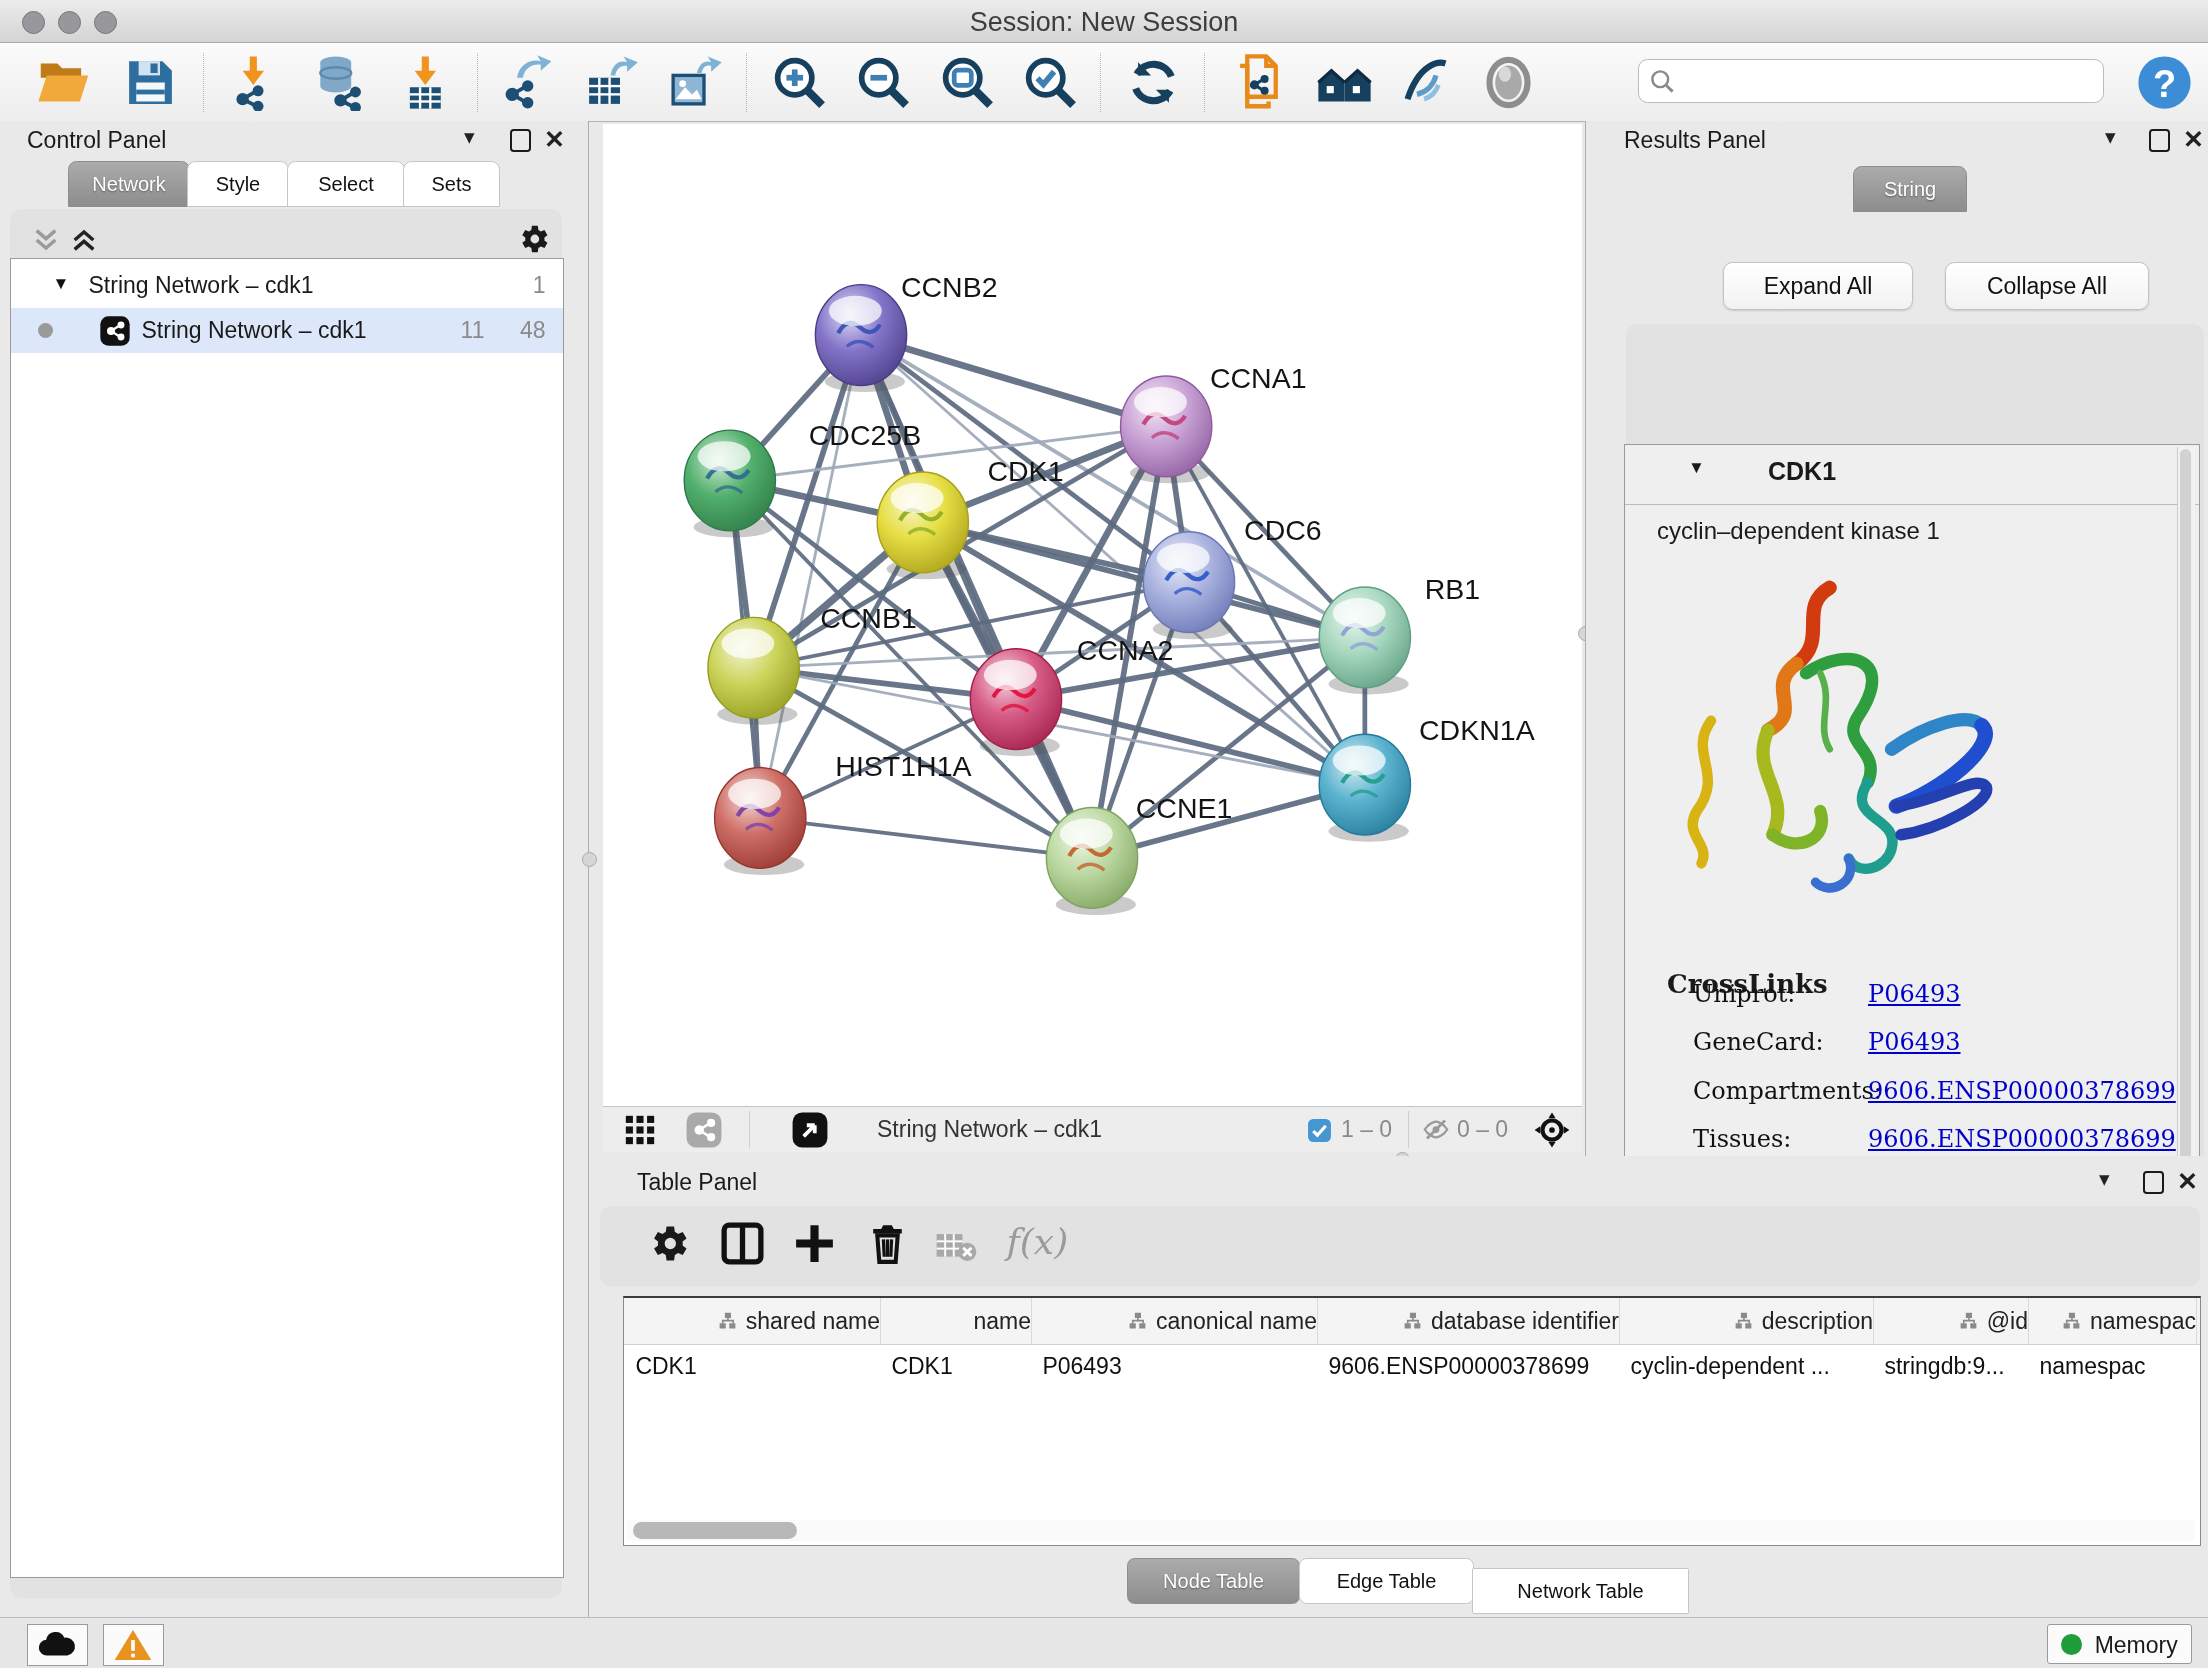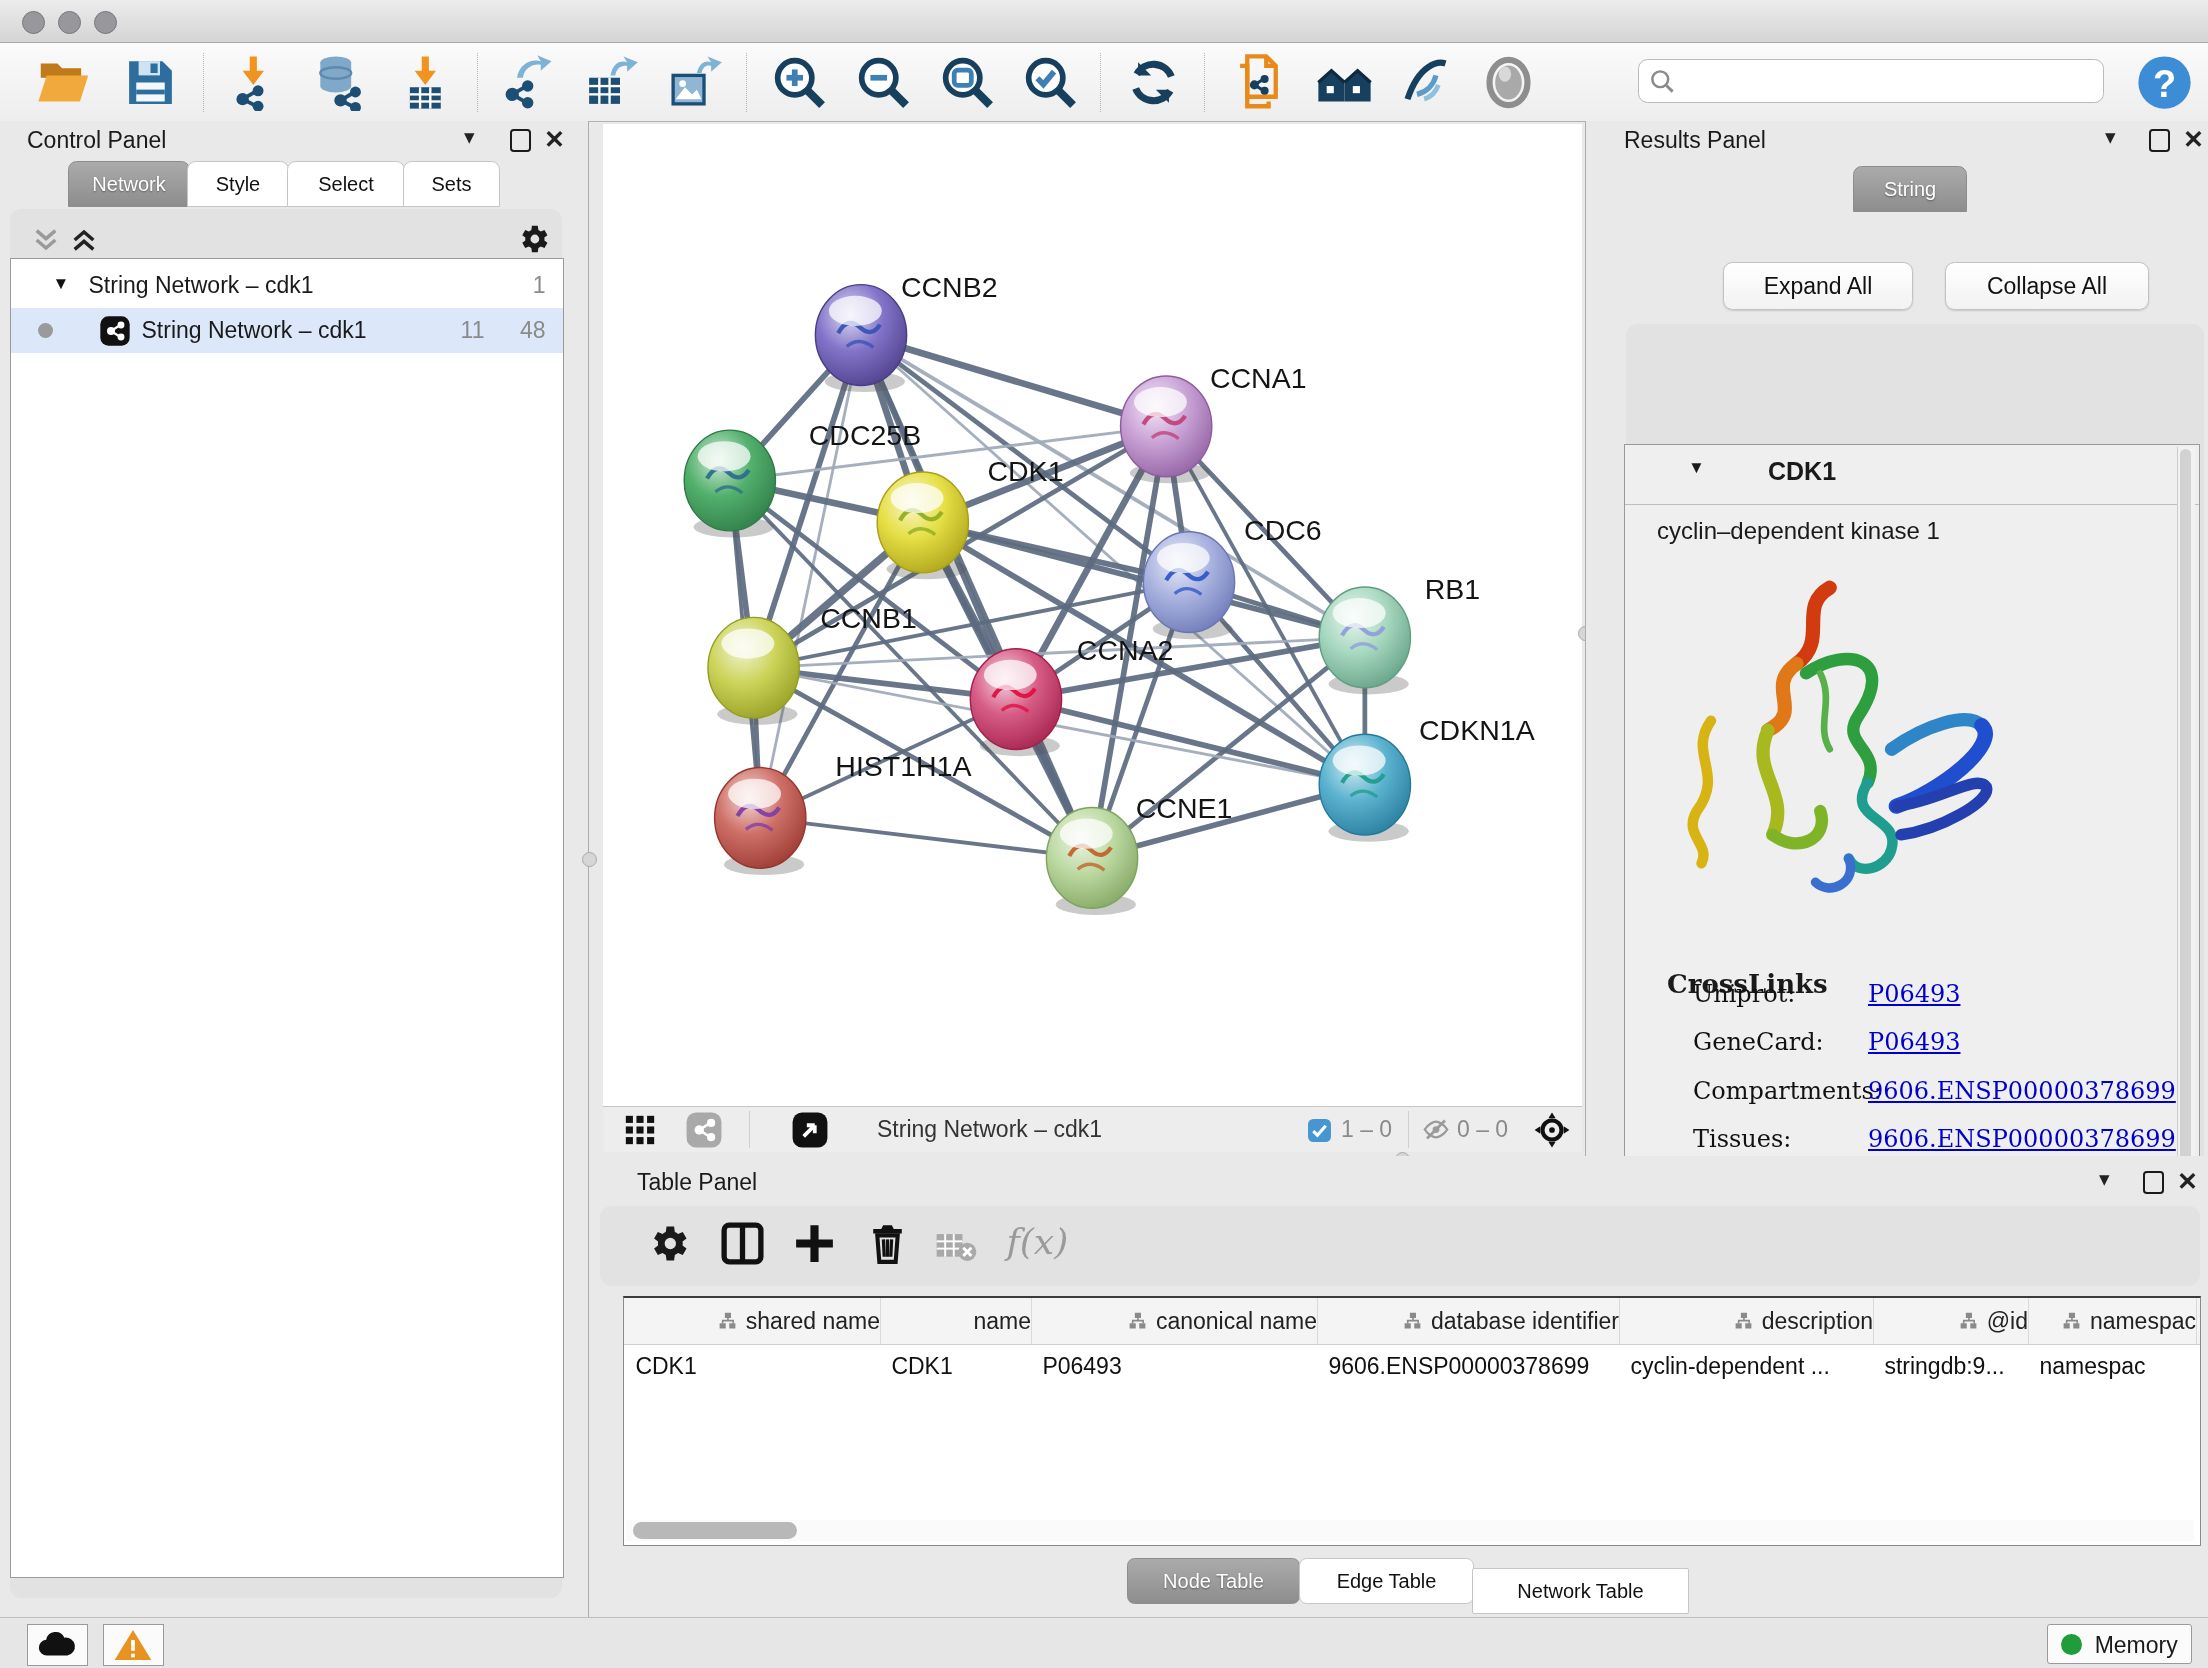--- a/index.html
+++ b/index.html
@@ -88,20 +88,21 @@
   #memory-dot{position:absolute;left:13.3px;top:9.5px;width:21px;height:21px;
     border-radius:50%;background:#1f9d3a;}
 </style>
 </head>
 <body>
 
 <div id="titlebar" class="abs">
   <div class="tl" style="left:22px"></div>
   <div class="tl" style="left:58px"></div>
   <div class="tl" style="left:94px"></div>
+  <div id="win-title">Session: New Session</div>
 </div>
 
 <div id="toolbar" class="abs">
   <div class="tbico" style="left:36px">
     <svg width="57" height="57" viewBox="0 0 24 24">
         <path d="M2 4h7l2 2h8v4H2z" fill="#bf7a1a"></path>
         <path d="M4.5 9h17.5l-3.5 11H1z" fill="#f2a93b"></path>
       </svg>
   </div>
   <div class="tbico" style="left:122px">

